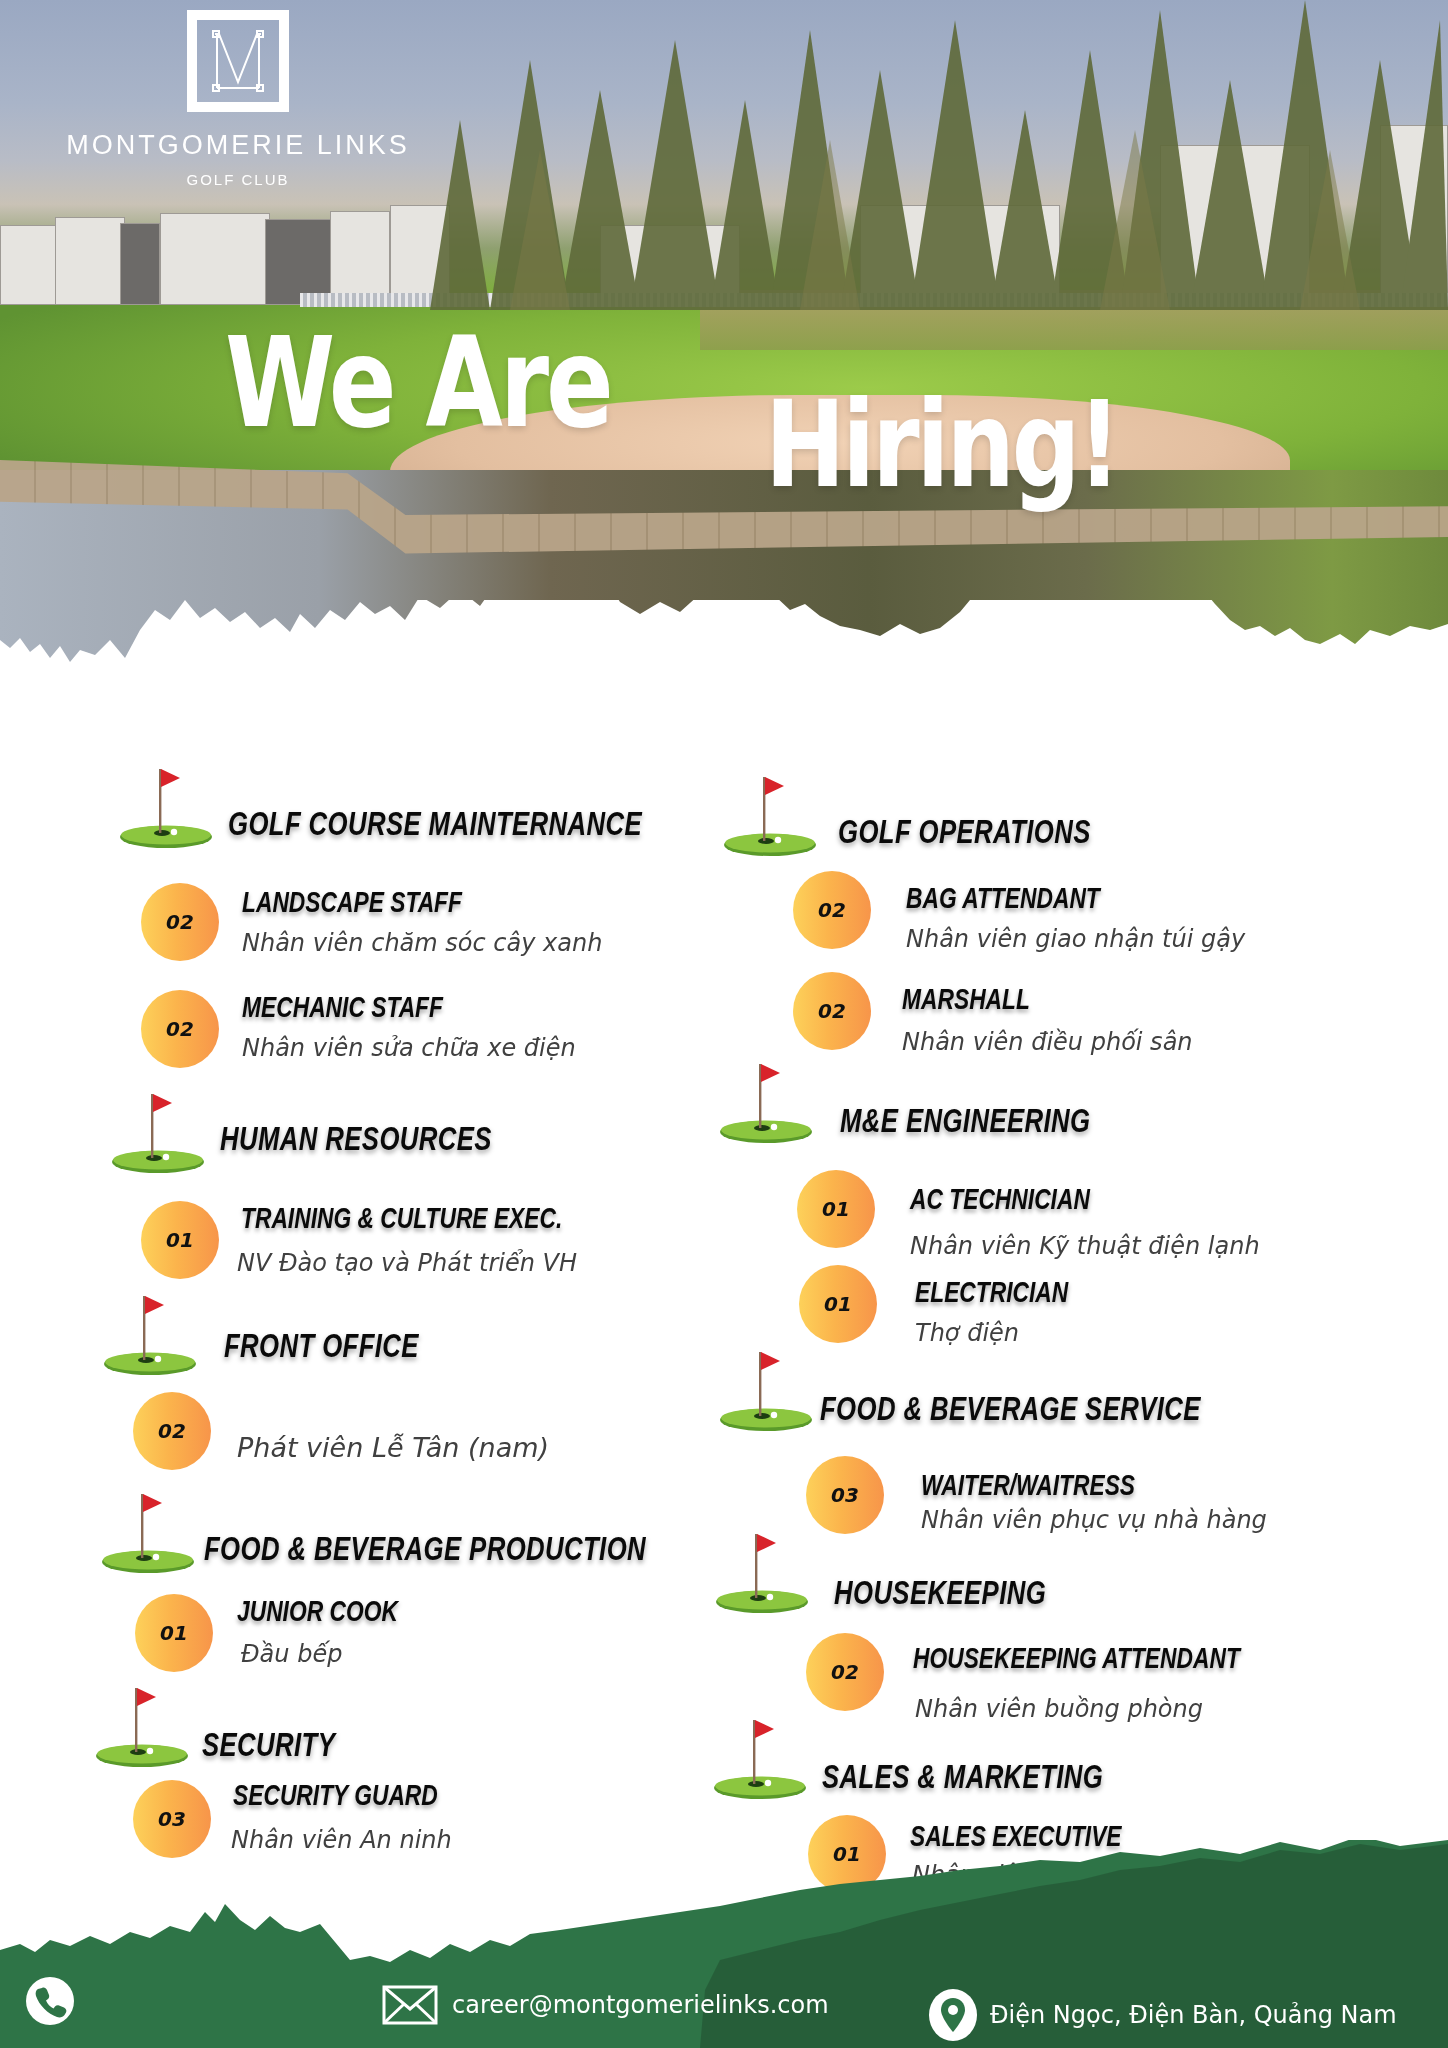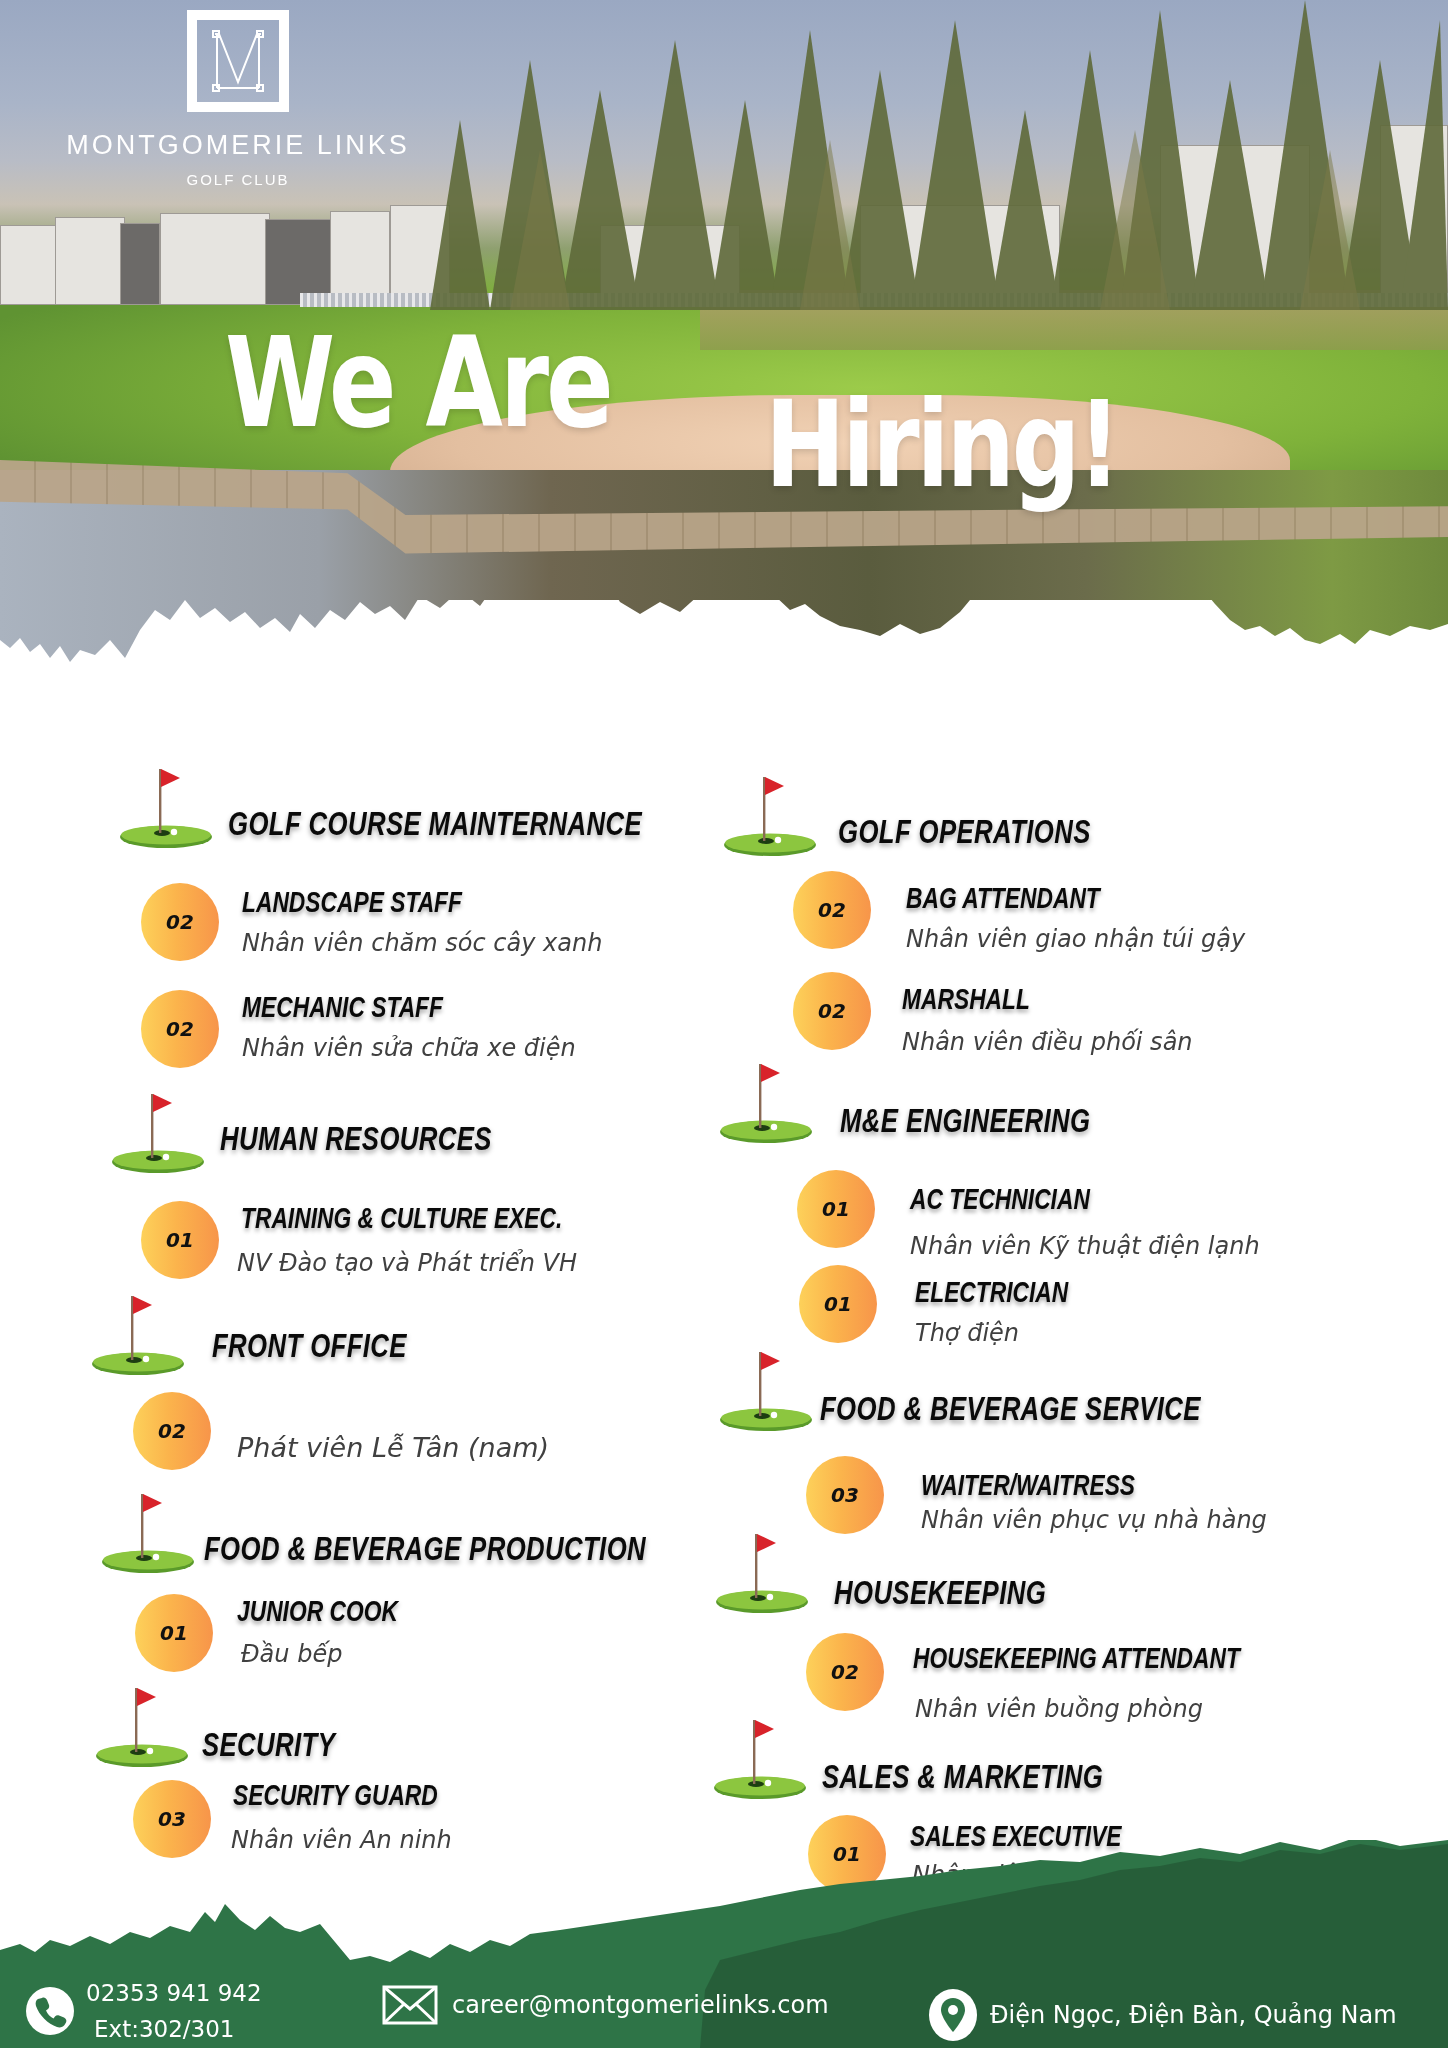--- a/index.html
+++ b/index.html
@@ -176,21 +176,21 @@
       <use href="#golf-flag"></use>
     </svg>
   <div class="dept-title" style="left:110px;top:30px;">HUMAN RESOURCES</div>
 </div>
 <div class="job" style="left:141px;top:1201px;width:520px;">
   <div class="badge">01</div>
   <div class="job-title" style="left:100px;top:0px;">TRAINING &amp; CULTURE EXEC.</div>
   <div class="job-sub" style="left:96px;top:48px;text-align:right;">NV Đào tạo và Phát triển VH</div>
 </div>
 
-<div class="dept" style="left:90px;top:1292px;width:520px;">
+<div class="dept" style="left:102px;top:1292px;width:520px;">
   <svg class="flag">
       <use href="#golf-flag"></use>
     </svg>
   <div class="dept-title" style="left:122px;top:35px;">FRONT OFFICE</div>
 </div>
 <div class="job" style="left:133px;top:1392px;width:540px;">
   <div class="badge">02</div>
   <div class="job-title" style="left:104px;top:-4px;"></div>
   <div class="job-sub" style="left:104px;top:40px;font-size:27px;">Phát viên Lễ Tân (nam)</div>
 </div>
@@ -292,24 +292,20 @@
 <svg class="footer-bg" viewBox="0 0 1448 208" preserveAspectRatio="none">
   <path fill="#2e7447" d="M0,110 L20,104 L35,112 L50,100 L70,106 L90,96 L110,104 L130,92 L150,98 L170,86 L190,92 L205,72 L215,82 L225,64 L240,80 L255,90 L270,76 L285,88 L300,92 L320,84 L335,102 L350,120 L370,116 L390,122 L410,110 L430,118 L450,104 L470,112 L490,100 L510,106 L530,94 L560,90 L600,84 L640,78 L680,72 L720,66 L760,58 L800,50 L840,44 L880,40 L920,36 L960,30 L1000,26 L1040,20 L1080,22 L1120,12 L1160,16 L1200,8 L1240,14 L1280,2 L1320,10 L1360,-4 L1400,6 L1448,0 L1448,208 L0,208 Z"></path>
   <path fill="#245a37" d="M700,208 L705,150 L720,120 L760,110 L800,100 L840,92 L880,80 L920,70 L960,62 L1000,54 L1040,46 L1080,40 L1120,30 L1160,26 L1200,18 L1240,22 L1280,10 L1320,14 L1360,4 L1400,10 L1448,4 L1448,208 Z" opacity="0.85"></path>
 </svg>
 
 <div class="contact" style="left:24px;top:1975px;">
   <svg width="52" height="52" viewBox="0 0 52 52">
     <circle cx="26" cy="26" r="24" fill="#fff"></circle>
     <path fill="#2e7447" d="M18,13 C20,12 22,13 23,15 L25,20 C25.5,21.5 25,23 24,24 L22,25.5 C23.5,29 26,32 29.5,33.5 L31,31.5 C32,30.5 33.5,30 35,30.5 L40,32.5 C42,33.5 43,35.5 42,37.5 L40.5,40 C39,42 36,43 33,42 C24,39 15,30 12,21 C11,18 12,15 14,14 Z"></path>
   </svg>
-  <div style="margin-left:10px;">
-    <div class="phone-txt">02353 941 942</div>
-    <div class="phone-txt" style="margin-left:8px;">Ext:302/301</div>
-  </div>
 </div>
 
 <div class="contact" style="left:382px;top:1985px;">
   <svg width="56" height="40" viewBox="0 0 56 40">
     <rect x="2" y="2" width="52" height="36" fill="none" stroke="#fff" stroke-width="3"></rect>
     <polyline points="2,2 28,24 54,2" fill="none" stroke="#fff" stroke-width="3"></polyline>
     <polyline points="2,38 22,19" fill="none" stroke="#fff" stroke-width="3"></polyline>
     <polyline points="54,38 34,19" fill="none" stroke="#fff" stroke-width="3"></polyline>
   </svg>
   <span class="txt" style="margin-left:14px;">career@montgomerielinks.com</span>

